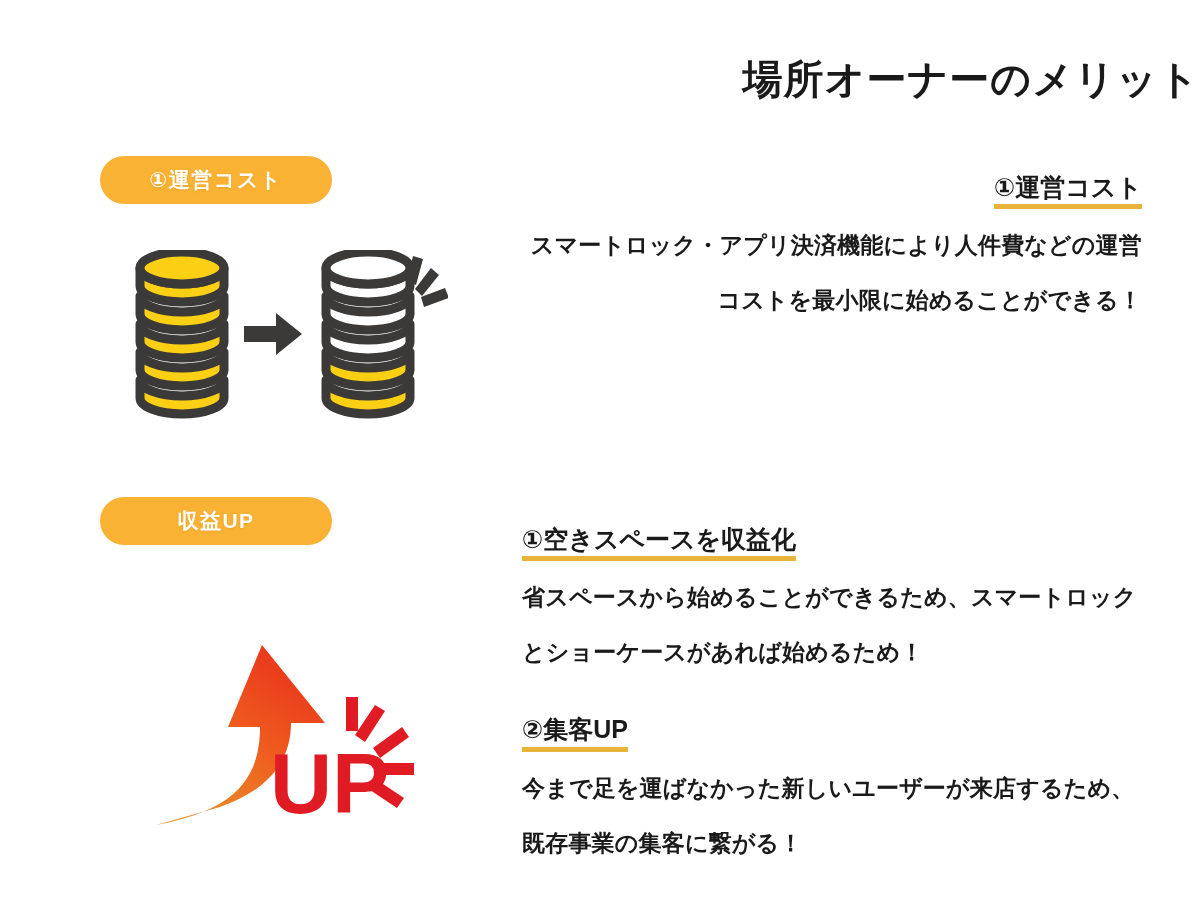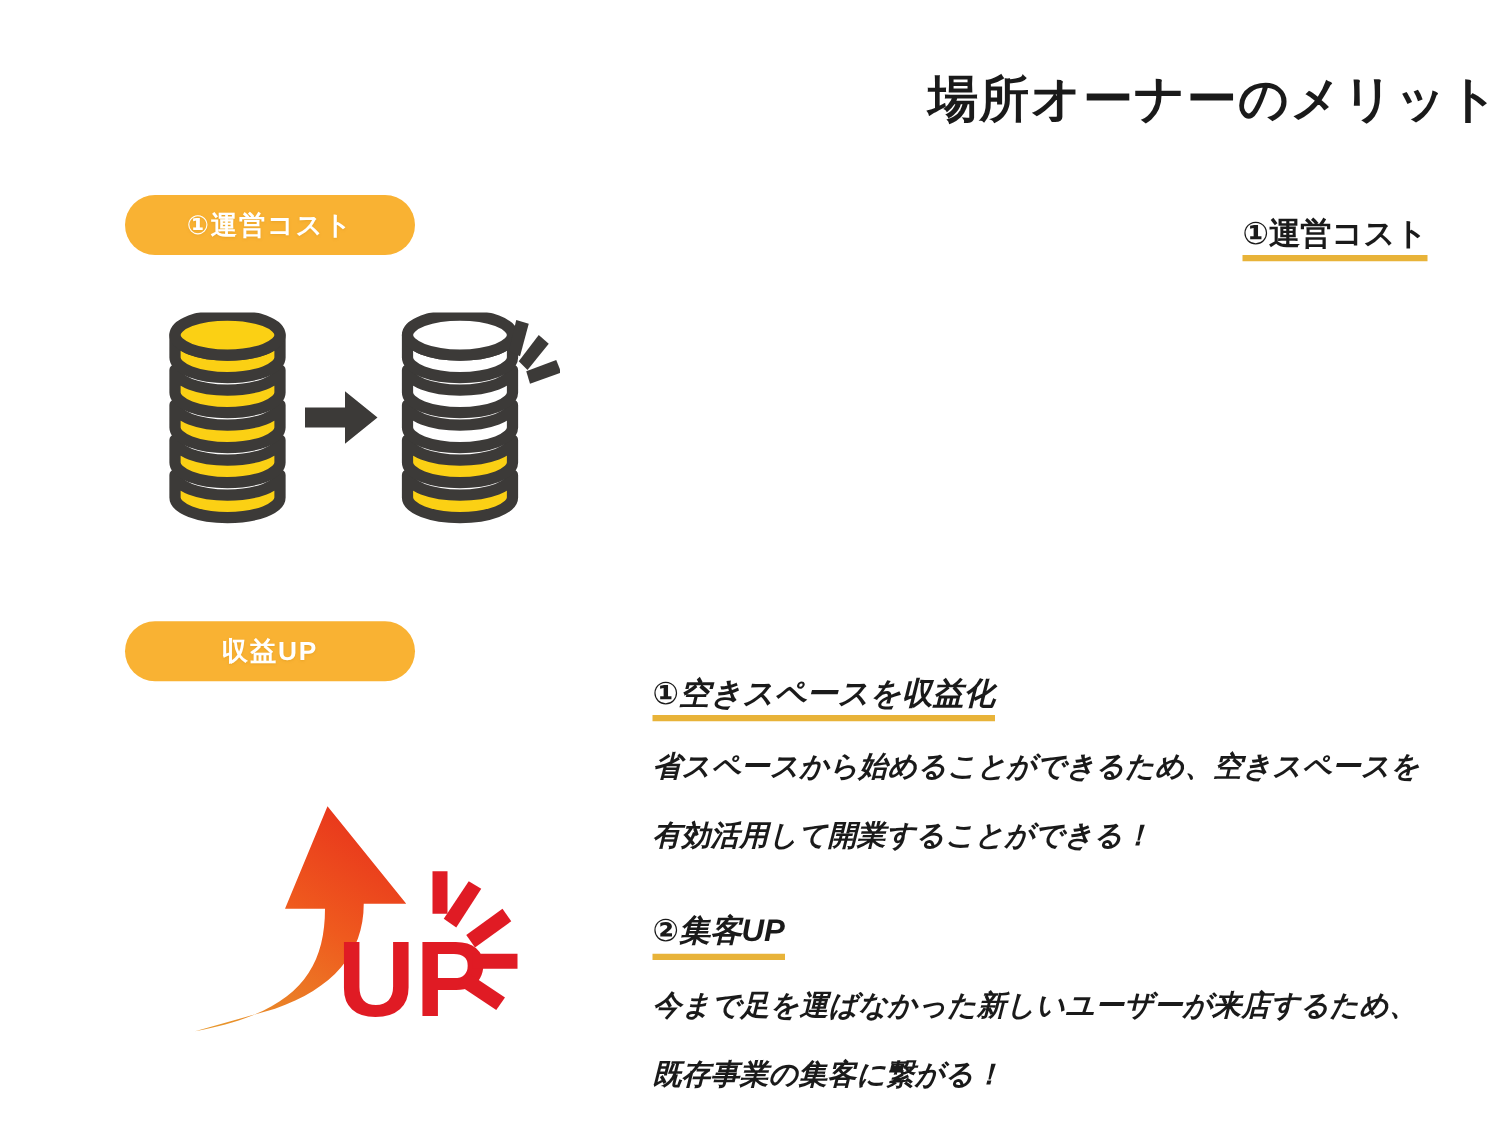--- a/index.html
+++ b/index.html
@@ -54,21 +54,21 @@
   .art-coins { left: 118px; top: 250px; width: 330px; height: 200px; }
   .art-up    { left: 150px; top: 635px; width: 290px; height: 210px; }
 
   
   .text-col {
     position: absolute;
     left: 522px;
     width: 620px;
   }
   .col-cost   { top: 172px; text-align: right; }
-  .col-profit { top: 540px; font-style: italic; }
+  .col-profit { top: 524px; }
 
   .item { margin-bottom: 16px; }
   .item:last-child { margin-bottom: 0; }
 
   .item-heading {
     display: inline-block;
     font-size: 25px;
     font-weight: 700;
     line-height: 1.25;
     color: #1a1a1a;
@@ -127,20 +127,21 @@
       <path d="M295 6 l10 3 -7 26 -9 -4 z"></path>
       <path d="M313 18 l8 7 -17 21 -7 -7 z"></path>
       <path d="M327 38 l4 10 -25 9 -3 -10 z"></path>
     </g>
   </svg>
 </div>
 
 <div class="text-col col-cost">
   <div class="item">
     <div class="item-heading">①運営コスト</div>
+    <div class="item-body">スマートロック・アプリ決済機能により人件費などの運営コストを最小限に始めることができる！</div>
   </div>
   <div class="gap"></div>
   <div class="item">
   </div>
 </div>
 
 <div class="badge badge-profit">
   <span>収益UP</span>
 </div>
 
@@ -164,20 +165,20 @@
       <path d="M252 92 l7 10 -29 21 -7 -10 z"></path>
       <path d="M264 128 v12 h-36 v-12 z"></path>
       <path d="M254 163 l-7 10 -30 -20 7 -10 z"></path>
     </g>
   </svg>
 </div>
 
 <div class="text-col col-profit">
   <div class="item">
     <div class="item-heading">①空きスペースを収益化</div>
-    <div class="item-body">省スペースから始めることができるため、空きスペースを有効活用して開業することができる！</div>
+    <div class="item-body">省スペースから始めることができるため、スマートロックとショーケースがあれば始めるため！</div>
   </div>
   <div class="gap"></div>
   <div class="item">
     <div class="item-heading">②集客UP</div>
     <div class="item-body">今まで足を運ばなかった新しいユーザーが来店するため、既存事業の集客に繋がる！</div>
   </div>
 </div>
 
 </body></html>

